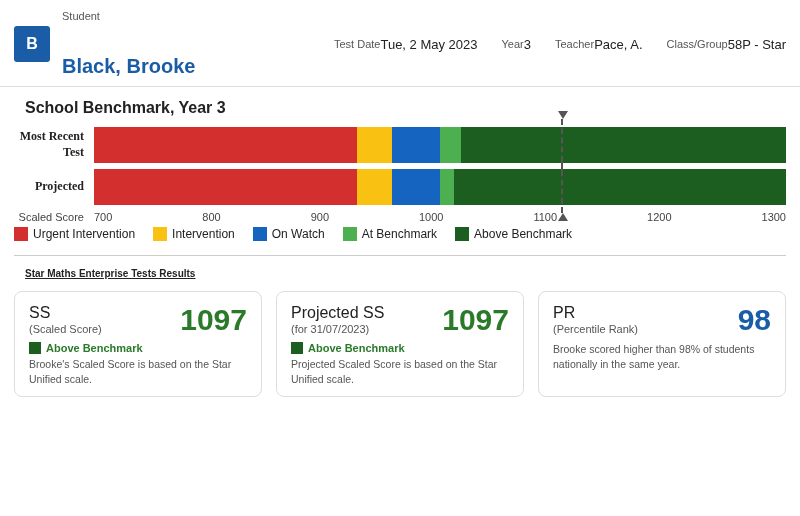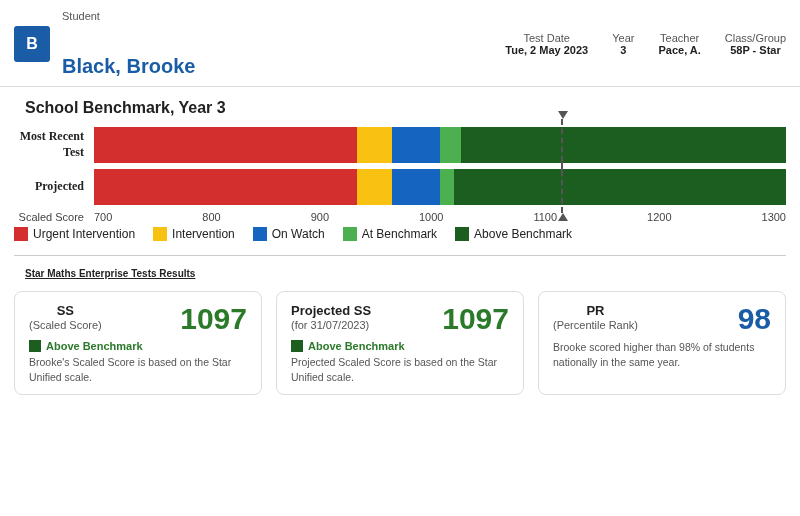--- a/index.html
+++ b/index.html
@@ -49,30 +49,30 @@
       margin-top: 32px;
     }
     .header-right {
       display: flex;
       gap: 24px;
       font-size: 12px;
       color: #222;
     }
     .header-right .meta-item {
       display: flex;
-      flex-direction: column;
+      flex-direction: row;
       align-items: center;
     }
     .header-right .meta-label {
       color: #555;
       font-size: 11px;
     }
     .header-right .meta-value {
-      font-weight: bold;
-      font-size: 11px;
+      font-weight: normal;
+      font-size: 13px;
     }
     .main {
       padding: 12px 14px 0 14px;
     }
     .section-title {
       font-size: 16px;
       font-weight: bold;
       margin-bottom: 10px;
       color: #222;
       margin-left: 11px;
@@ -192,25 +192,24 @@
       padding: 12px 14px 10px 14px;
       background: #fff;
     }
     .card-header {
       display: flex;
       align-items: flex-start;
       justify-content: space-between;
       margin-bottom: 6px;
     }
     .card-title {
-      font-size: 13px;
-      font-weight: bold;
+      font-size: 16px;
+      font-weight: normal;
       color: #222;
       line-height: 1.1;
-      text-align: center;
     }
     .card-subtitle {
       font-size: 11px;
       color: #555;
       line-height: 1.3;
     }
     .card-score {
       font-size: 30px;
       font-weight: bold;
       color: #2a7a2a;

